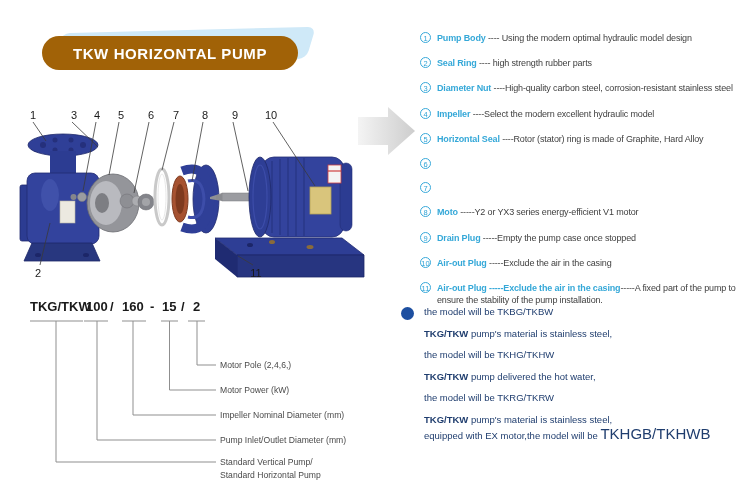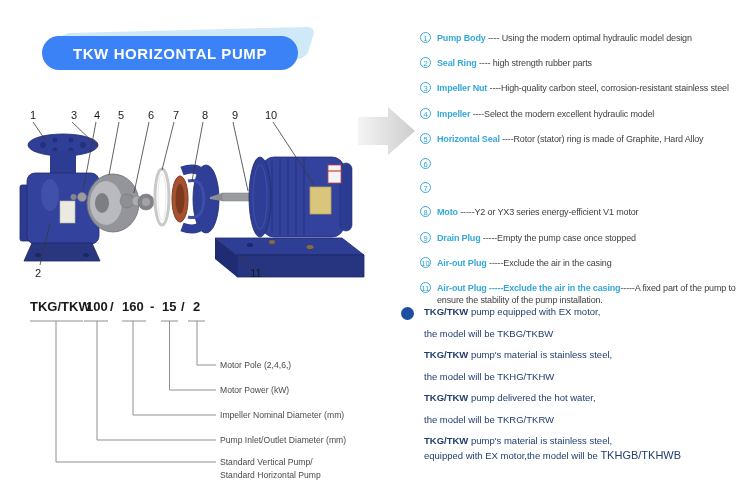--- a/index.html
+++ b/index.html
@@ -2,21 +2,21 @@
 <html><head>
 <meta charset="utf-8">
 <style>
   html,body{margin:0;padding:0;background:#ffffff;}
   .page{position:relative;width:756px;height:500px;background:#ffffff;overflow:hidden;
         font-family:"Liberation Sans", sans-serif;color:#3f3f3f;}
 
   
   .banner-echo{position:absolute;left:58px;top:30px;width:252px;height:32px;
                background:#cfe9f8;border-radius:8px;transform:skewX(-18deg) rotate(-1.5deg);}
-  .banner{position:absolute;left:42px;top:36px;width:256px;height:34px;background:#3b82f6;
+  .banner{position:absolute;left:42px;top:36px;width:256px;height:34px;background:#a16207;
           border-radius:17px;display:flex;align-items:center;justify-content:center;}
   .banner span{color:#ffffff;font-weight:bold;font-size:15px;letter-spacing:.6px;}
 
   
   .diagram{position:absolute;left:10px;top:95px;}
 
   
   .parts{position:absolute;left:420px;top:32px;width:334px;}
   .part-item{display:flex;align-items:flex-start;margin-bottom:13.2px;white-space:nowrap;}
   .part-item.wrap{white-space:normal;}
@@ -38,21 +38,21 @@
   .model-svg path, .model-svg line{stroke:#8f8f8f;stroke-width:1;fill:none;}
 
   
   .note-bullet{position:absolute;left:401px;top:307px;width:13px;height:13px;
                border-radius:50%;background:#1d4fa0;}
   .notes{position:absolute;left:424px;top:306px;width:330px;color:#1f3d6e;}
   .note-line{font-size:9.5px;line-height:12px;margin:0 0 9.5px 0;}
   .note-line .lead{font-weight:bold;}
   .note-line .strong{font-weight:normal;}
   .note-line.tight{margin-bottom:2px;}
-  .note-line .big{font-size:11px;}
+  .note-line .big{font-size:15px;}
 
   svg text.callout{font-family:"Liberation Sans", sans-serif;font-size:11px;fill:#1a1a1a;}
 </style>
 </head>
 <body>
 
 <div class="page">
 
   <div class="banner-echo"></div>
   <div class="banner">
@@ -181,21 +181,21 @@
     <div class="part-item">
       <span class="pnum">1</span>
       <span class="ptext"><span class="pname">Pump Body </span><span class="pdesc">---- Using the modern optimal hydraulic model design</span></span>
     </div>
     <div class="part-item">
       <span class="pnum">2</span>
       <span class="ptext"><span class="pname">Seal Ring </span><span class="pdesc">---- high strength rubber parts</span></span>
     </div>
     <div class="part-item">
       <span class="pnum">3</span>
-      <span class="ptext"><span class="pname">Impeller Nut </span><span class="pdesc">----High-quality carbon steel, corrosion-resistant stainless steel</span></span>
+      <span class="ptext"><span class="pname">Diameter Nut </span><span class="pdesc">----High-quality carbon steel, corrosion-resistant stainless steel</span></span>
     </div>
     <div class="part-item">
       <span class="pnum">4</span>
       <span class="ptext"><span class="pname">Impeller </span><span class="pdesc">----Select the modern excellent hydraulic model</span></span>
     </div>
     <div class="part-item">
       <span class="pnum">5</span>
       <span class="ptext"><span class="pname">Horizontal Seal </span><span class="pdesc">----Rotor (stator) ring is made of Graphite, Hard Alloy</span></span>
     </div>
     <div class="part-item">
@@ -247,21 +247,20 @@
     <text x="200" y="50">Motor Pole (2,4,6,)</text>
     <text x="200" y="75">Motor Power  (kW)</text>
     <text x="200" y="100">Impeller Nominal Diameter (mm)</text>
     <text x="200" y="125">Pump Inlet/Outlet Diameter (mm)</text>
     <text x="200" y="147">Standard Vertical Pump/</text>
     <text x="200" y="160">Standard  Horizontal Pump</text>
   </svg>
 
   <div class="note-bullet"></div>
   <div class="notes">
-    <p class="note-line"><span class="lead">TKG/TKW</span><span> pump equipped with EX motor,</span><span class="strong"></span></p>
     <p class="note-line"><span class="lead"></span><span>the model will be </span><span class="strong">TKBG/TKBW</span></p>
     <p class="note-line"><span class="lead">TKG/TKW</span><span> pump's material is stainless steel,</span><span class="strong"></span></p>
     <p class="note-line"><span class="lead"></span><span>the model will be </span><span class="strong">TKHG/TKHW</span></p>
     <p class="note-line"><span class="lead">TKG/TKW</span><span> pump delivered the hot water,</span><span class="strong"></span></p>
     <p class="note-line"><span class="lead"></span><span>the model will be </span><span class="strong">TKRG/TKRW</span></p>
     <p class="note-line tight"><span class="lead">TKG/TKW</span><span> pump's material is stainless steel,</span><span class="strong"></span></p>
     <p class="note-line"><span class="lead"></span><span>equipped with EX motor,the model will be </span><span class="strong big">TKHGB/TKHWB</span></p>
   </div>
 
 </div>

